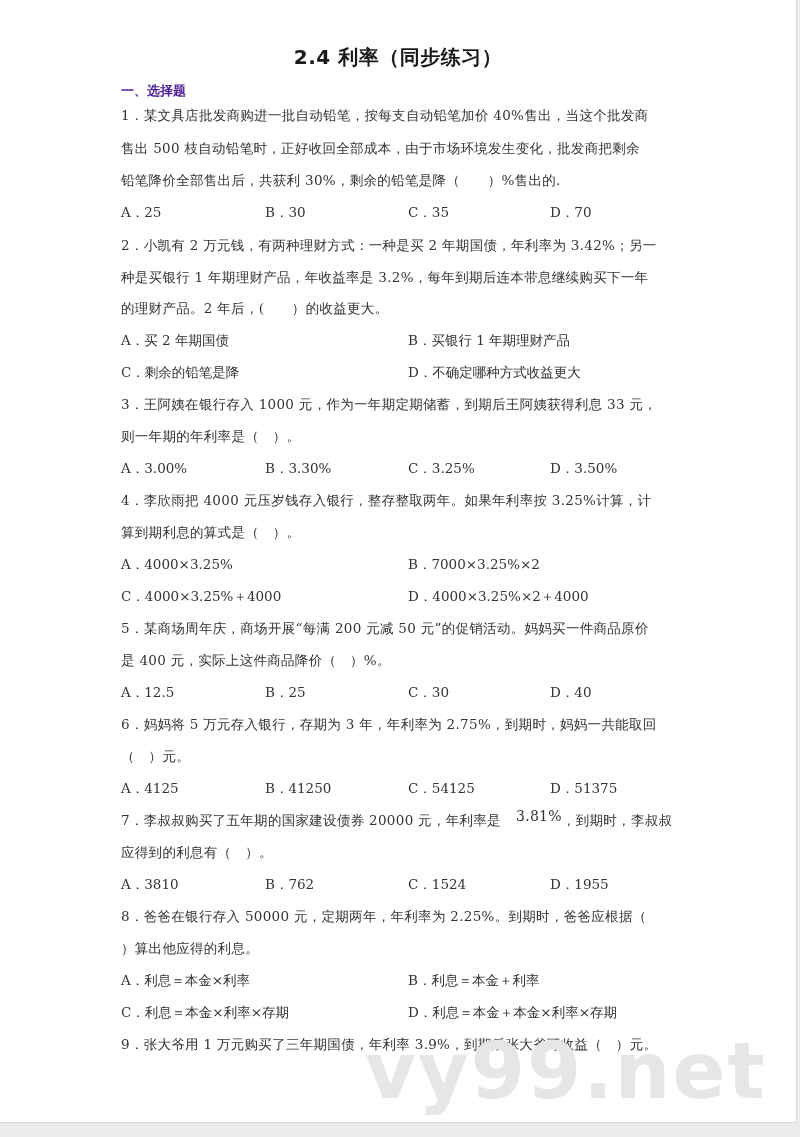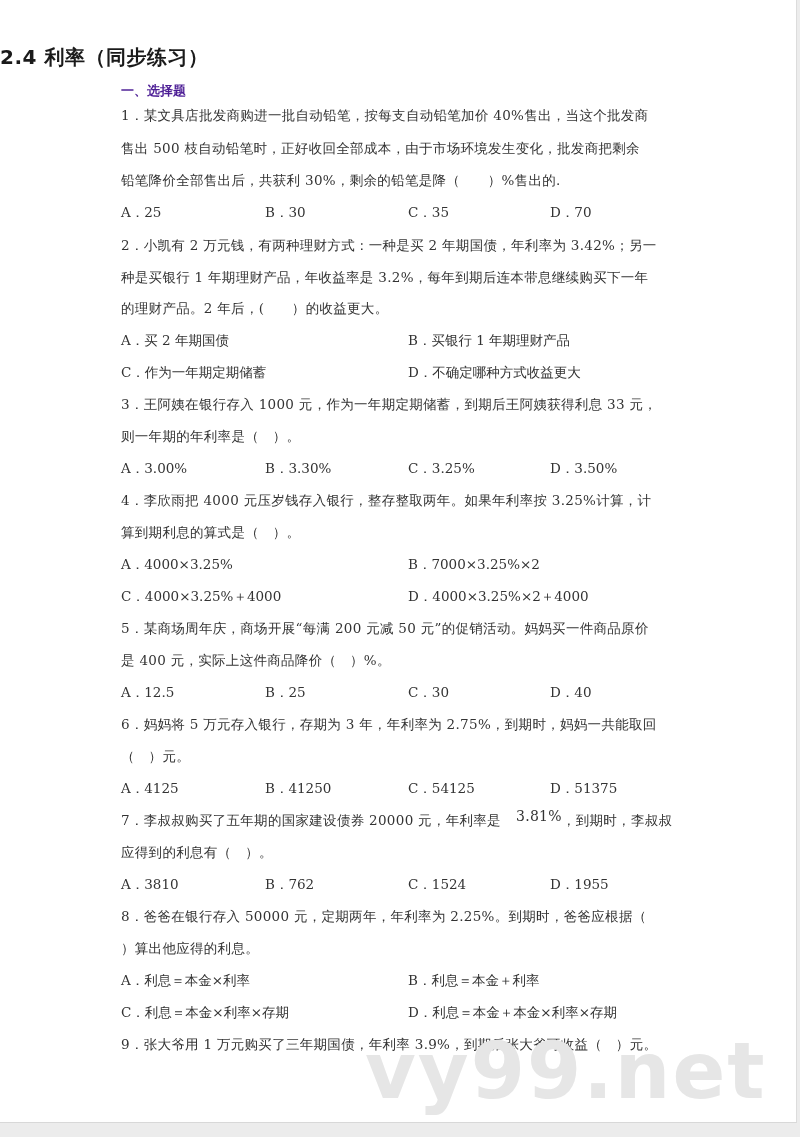--- a/index.html
+++ b/index.html
@@ -12,21 +12,21 @@
   }
   .page {
     position: absolute; left: 0; top: 0;
     width: 796px; height: 1122px;
     background: #ffffff;
     border-right: 1px solid #dcdcdc;
     border-bottom: 1px solid #d8d8d8;
   }
   .title {
     position: absolute; left: 0; right: 0; top: 44px;
-    text-align: left;
+    text-align: center;
     font-family: "DejaVu Sans", "Liberation Sans", sans-serif;
     font-weight: bold; font-size: 20px; color: #1a1a1a;
     letter-spacing: 0.5px;
   }
   .section {
     position: absolute; left: 121px; top: 82px;
     font-family: "DejaVu Sans", "Liberation Sans", sans-serif;
     font-weight: bold; font-size: 13px; color: #4c1d95;
   }
   .line {
@@ -62,21 +62,21 @@
   <div class="opt" style="left:121px;top:204px">A．25</div>
   <div class="opt" style="left:265px;top:204px">B．30</div>
   <div class="opt" style="left:408px;top:204px">C．35</div>
   <div class="opt" style="left:550px;top:204px">D．70</div>
 
   <div class="line" style="top:237px">2．小凯有 2 万元钱，有两种理财方式：一种是买 2 年期国债，年利率为 3.42%；另一</div>
   <div class="line" style="top:269px">种是买银行 1 年期理财产品，年收益率是 3.2%，每年到期后连本带息继续购买下一年</div>
   <div class="line" style="top:300px">的理财产品。2 年后，(　　）的收益更大。</div>
   <div class="opt" style="left:121px;top:332px">A．买 2 年期国债</div>
   <div class="opt" style="left:408px;top:332px">B．买银行 1 年期理财产品</div>
-  <div class="opt" style="left:121px;top:364px">C．作为一年期定期储蓄</div>
+  <div class="opt" style="left:121px;top:364px">C．剩余的铅笔是降</div>
   <div class="opt" style="left:408px;top:364px">D．不确定哪种方式收益更大</div>
 
   <div class="line" style="top:396px">3．王阿姨在银行存入 1000 元，作为一年期定期储蓄，到期后王阿姨获得利息 33 元，</div>
   <div class="line" style="top:428px">则一年期的年利率是（　）。</div>
   <div class="opt" style="left:121px;top:460px">A．3.00%</div>
   <div class="opt" style="left:265px;top:460px">B．3.30%</div>
   <div class="opt" style="left:408px;top:460px">C．3.25%</div>
   <div class="opt" style="left:550px;top:460px">D．3.50%</div>
 
   <div class="line" style="top:492px">4．李欣雨把 4000 元压岁钱存入银行，整存整取两年。如果年利率按 3.25%计算，计</div>

